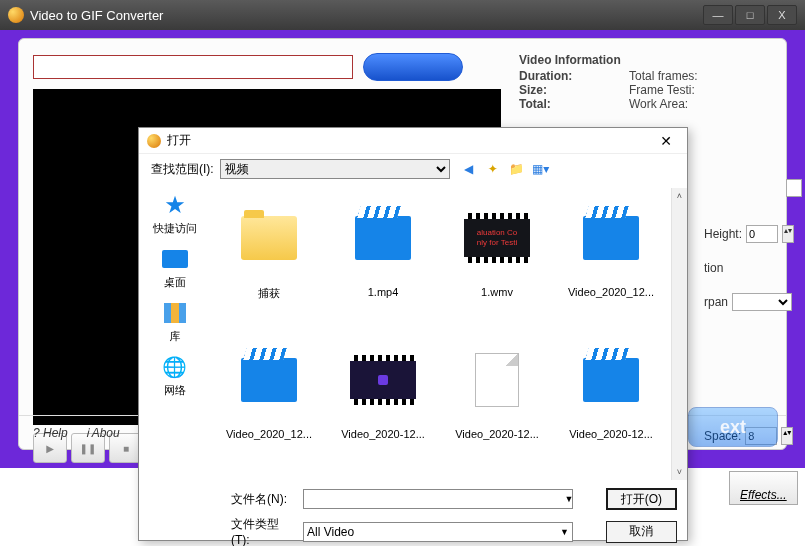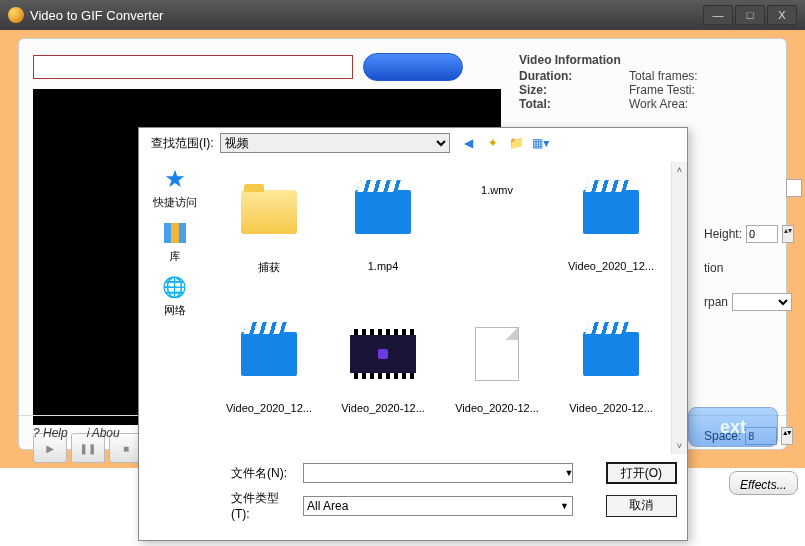--- a/index.html
+++ b/index.html
@@ -1,19 +1,19 @@
 <!DOCTYPE html>
 <html><head>
 <meta charset="utf-8">
 <style>
 * { box-sizing: border-box; margin: 0; padding: 0; font-family: "Microsoft YaHei", Arial, sans-serif; }
 body { background: #fff; width: 805px; height: 546px; overflow: hidden; position: relative; }
 
 
-.main-window { width: 805px; height: 468px; position: relative; background: #fdba74; }
+.main-window { width: 805px; height: 468px; position: relative; background: #6d28d9; }
 .titlebar { height: 30px; background: linear-gradient(#5a5a5a, #3a3a3a); color: #fff; display: flex; align-items: center; padding: 0 8px; justify-content: space-between; }
 .titlebar-left { display: flex; align-items: center; gap: 6px; }
 .title-icon { width: 16px; height: 16px; border-radius: 50%; background: radial-gradient(circle at 30% 30%, #ffd966, #d97706); }
 .title-text { font-size: 13px; }
 .win-controls { display: flex; gap: 2px; }
 .win-btn { width: 30px; height: 20px; background: #4a4a4a; color: #ddd; display: flex; align-items: center; justify-content: center; font-size: 11px; border: 1px solid #333; border-radius: 2px; }
 
 .inner-panel { position: absolute; top: 38px; left: 18px; right: 18px; bottom: 18px; background: #fcfcfc; border: 1px solid #ccc; border-radius: 6px; padding: 14px; }
 
 .top-row { display: flex; gap: 10px; align-items: center; margin-bottom: 8px; }
@@ -27,21 +27,21 @@
 
 .preview { position: absolute; top: 50px; left: 14px; width: 468px; height: 336px; background: #000; }
 
 .right-partial { position: absolute; top: 150px; left: 685px; font-size: 12px; color: #333; }
 .right-partial div { margin-bottom: 18px; display:flex; align-items:center; gap:4px; }
 .tiny-input { width: 32px; height: 18px; border: 1px solid #aaa; font-size: 11px; padding: 0 2px; }
 .tiny-select { width: 60px; height: 18px; border: 1px solid #aaa; font-size: 11px; background: #fff; }
 
 .space-row { position: absolute; top: 388px; left: 685px; font-size: 12px; display:flex; align-items:center; gap:4px; }
 
-.effects-btn { position: absolute; top: 432px; left: 710px; height: 24px; padding: 6px 10px; background: linear-gradient(#fdfdfd,#e6e6e6); border: 1px solid #aaa; border-radius: 8px; font-size: 12px; font-style: italic; }
+.effects-btn { position: absolute; top: 432px; left: 710px; height: 24px; padding: 16px 10px; background: linear-gradient(#fdfdfd,#e6e6e6); border: 1px solid #aaa; border-radius: 0; font-size: 12px; font-style: italic; text-decoration: underline; }
 
 .playback-bar { position: absolute; top: 394px; left: 14px; display: flex; gap: 4px; }
 .pb-btn { width: 34px; height: 30px; background: linear-gradient(#fdfdfd,#e2e2e2); border: 1px solid #bbb; border-radius: 3px; display:flex; align-items:center; justify-content:center; color:#888; font-size:10px; }
 
 .bottom-bar { position: absolute; bottom: 0; left: 0; right: 0; height: 34px; border-top: 1px solid #ddd; display:flex; align-items:center; padding: 0 14px; gap: 18px; font-size: 12px; color:#333; }
 .bottom-link { display: flex; align-items:center; gap:4px; font-style: italic; }
 .next-btn { position: absolute; right: 8px; bottom: 2px; width: 90px; height: 40px; background: linear-gradient(#5fb0ff,#1a72e8); border-radius: 8px; color:#e8f1fe; font-size: 18px; font-weight: bold; display:flex; align-items:center; justify-content:center; border:1px solid #1a5cc2; opacity: 0.5; }
 
 
 .dialog { position: absolute; top: 127px; left: 138px; width: 550px; height: 414px; background: #fff; border: 1px solid #888; box-shadow: 3px 3px 10px rgba(0,0,0,.25); }
@@ -164,20 +164,27 @@
     </div>
 
     <div class="bottom-bar">
       <span class="bottom-link">? Help</span>
       <span class="bottom-link">ℹ Abou</span>
     </div>
     <div class="next-btn">ext</div>
   </div>
 
   <div class="dialog">
+    <div class="dlg-title">
+      <div class="dlg-title-left">
+        <div class="dlg-icon"></div>
+        <span>打开</span>
+      </div>
+      <div class="dlg-close">✕</div>
+    </div>
 
     <div class="dlg-look">
       <span>查找范围(I):</span>
       <select>
         <option>视频</option>
       </select>
       <div class="toolbar-icons">
         <div class="tb-ic" style="color:#2a7de1;">◀</div>
         <div class="tb-ic" style="color:#d9a400;">✦</div>
         <div class="tb-ic" style="color:#e9b400;">📁</div>
@@ -186,20 +193,26 @@
     </div>
 
     <div class="dlg-body">
       <div class="places">
         <div class="place">
           <div class="place-ic" style="color:#1584e8;font-size:24px;">★</div>
           <span>快捷访问</span>
         </div>
         <div class="place">
           <div class="place-ic">
+              <div style="width:26px;height:18px;background:#1584e8;border-radius:2px;"></div>
+            </div>
+          <span>桌面</span>
+        </div>
+        <div class="place">
+          <div class="place-ic">
               <div style="width:22px;height:20px;background:linear-gradient(90deg,#48a0ea 33%,#f3b43a 33% 66%,#48a0ea 66%);"></div>
             </div>
           <span>库</span>
         </div>
         <div class="place">
           <div class="place-ic" style="color:#1584e8;font-size:20px;">🌐</div>
           <span>网络</span>
         </div>
       </div>
 
@@ -211,20 +224,26 @@
               </div>
               <div>捕获</div>
             </div>
             <div class="file-item">
               <div class="thumb">
                 <div class="video-ic"></div>
               </div>
               <div>1.mp4</div>
             </div>
             <div class="file-item">
+              <div class="thumb">
+                <div class="wmv-ic">
+                  <div>aluation Co</div>
+                  <div>nly for Testi</div>
+                </div>
+              </div>
               <div>1.wmv</div>
             </div>
             <div class="file-item">
               <div class="thumb">
                 <div class="video-ic"></div>
               </div>
               <div>Video_2020_12...</div>
             </div>
             <div class="file-item">
               <div class="thumb">
@@ -264,21 +283,21 @@
       <div class="dlg-row">
         <label>文件名(N):</label>
         <input class="combo" value="" style="">
         <span style="font-size:9px;margin-left:-16px;">▼</span>
         <div style="width:18px;"></div>
         <div class="dlg-btn primary">打开(O)</div>
       </div>
       <div class="dlg-row">
         <label>文件类型(T):</label>
         <div class="combo" style="display:flex;align-items:center;justify-content:space-between;">
-          <span>All Area</span>
+          <span>All Video</span>
             <span style="font-size:9px;">▼</span>
         </div>
         <div style="width:18px;"></div>
         <div class="dlg-btn">取消</div>
       </div>
     </div>
   </div>
 </div>
 
 </body></html>

